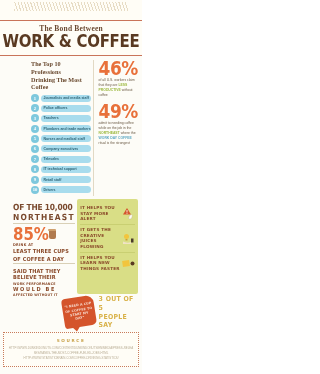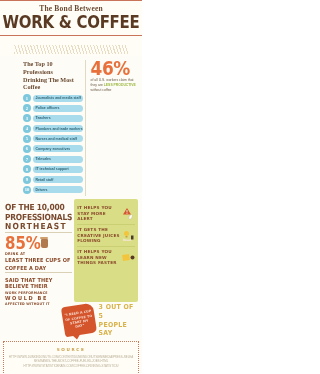--- a/index.html
+++ b/index.html
@@ -8,21 +8,21 @@
     font-family:"Liberation Sans", sans-serif;
     background:#ffffff;
     overflow:hidden;
     position:relative;
   }
   .page { width:142px; height:374px; position:relative; background:#fdfcf7; }
 
   
   .header {
     height:56px; position:relative; background:#fffdf6;
-    display:flex; align-items:flex-start; justify-content:center;
+    display:flex; align-items:flex-end; justify-content:center;
   }
   .hatch-top, .hatch-bot {
     position:absolute; left:14px; right:14px; height:9px;
     background:repeating-linear-gradient(72deg,#e7dcc4 0 1px,transparent 1px 3px);
   }
   .hatch-top { top:2px; } .hatch-bot { bottom:2px; }
   .title-box {
     border:1.2px solid #c9745a; padding:4px 6px 5px; background:#fffdf6;
     text-align:center; position:relative; z-index:2;
   }
@@ -31,21 +31,21 @@
     font-size:7.5px; color:#6b4a32; letter-spacing:.2px; line-height:1;
     white-space:nowrap;
   }
   .title-big {
     font-family:"DejaVu Sans", sans-serif; font-weight:bold;
     font-size:15px; color:#5a3a22; letter-spacing:-.3px; line-height:1.05;
     margin-top:2px; white-space:nowrap; transform:scaleY(1.18); transform-origin:center;
   }
 
   
-  .cols { display:flex; padding:4px 4px 0 23px; }
+  .cols { display:flex; padding:4px 4px 0 23px;margin-left:8px; }
   .col-left { width:68px; }
   .col-right { width:64px; padding-left:5px; border-left:1px solid #e2d9c4; margin-left:2px; }
 
   .list-head {
     font-family:"Liberation Serif", serif; font-weight:bold;
     font-size:6.2px; color:#6a4a30; line-height:1.25; margin-bottom:3px;
   }
   .prof-row { display:flex; align-items:center; margin-bottom:2.2px; }
   .prof-num {
     width:8px; height:8px; border-radius:50%; background:#7ec8dd; color:#fff;
@@ -67,21 +67,21 @@
     font-family:"DejaVu Sans", sans-serif; font-weight:bold; font-size:17px;
     color:#e8703a; line-height:.95; letter-spacing:-.5px; transform:scaleY(1.1);
     transform-origin:left center;
   }
   .stat-txt { font-size:3.4px; color:#6b5a45; line-height:1.45; margin-top:2px; }
   .hl-green { color:#9cb83e; font-weight:bold; }
   .hl-orange { color:#e8703a; font-weight:bold; }
   .hl-teal { color:#5fa9c4; font-weight:bold; }
 
   
-  .band { display:flex; margin-top:3px; padding:0 4px 0 5px; }
+  .band { display:flex; margin-top:3px; padding:0 4px 0 5px;margin-left:8px; }
   .band-left { width:68px; padding-top:4px; }
   .band-right {
     width:66px; margin-left:2px; background:#d9de86; border-radius:2px;
     padding:4px 3px; position:relative;
   }
   .survey-head {
     font-family:"DejaVu Sans",sans-serif; font-weight:bold; color:#7a4a2e;
     font-size:7.5px; line-height:1.15; letter-spacing:-.2px; transform:scaleY(1.12);
     transform-origin:left top;
   }
@@ -236,29 +236,34 @@
       </div>
     </div>
 
     <div class="col-right">
       <div class="stat">
         <div class="stat-num">46%</div>
         <div class="stat-txt">
           <span>of all U.S. workers claim that they are </span><span class="hl-green">LESS PRODUCTIVE</span><span> without coffee</span>
         </div>
       </div>
+      <div class="stat">
+        <div class="stat-num">49%</div>
+        <div class="stat-txt">
+          <span>admit to needing coffee while on the job in the </span><span class="hl-green">NORTHEAST</span><span> where the </span><span class="hl-teal">WORK DAY COFFEE</span><span> ritual is the strongest</span>
+        </div>
+      </div>
     </div>
   </div>
 
   <div class="band">
 
     <div class="band-left">
       <div class="survey-head">
         <div>OF THE 10,000</div>
-        <div>PROFESSIONALS</div>
         <div class="l3">NORTHEAST</div>
       </div>
       <div class="rule"></div>
 
       <div>
         <div class="big-stat">
           <span class="big-pct">85%</span>
           <span class="cup"></span>
         </div>
         <div class="cap-txt">

